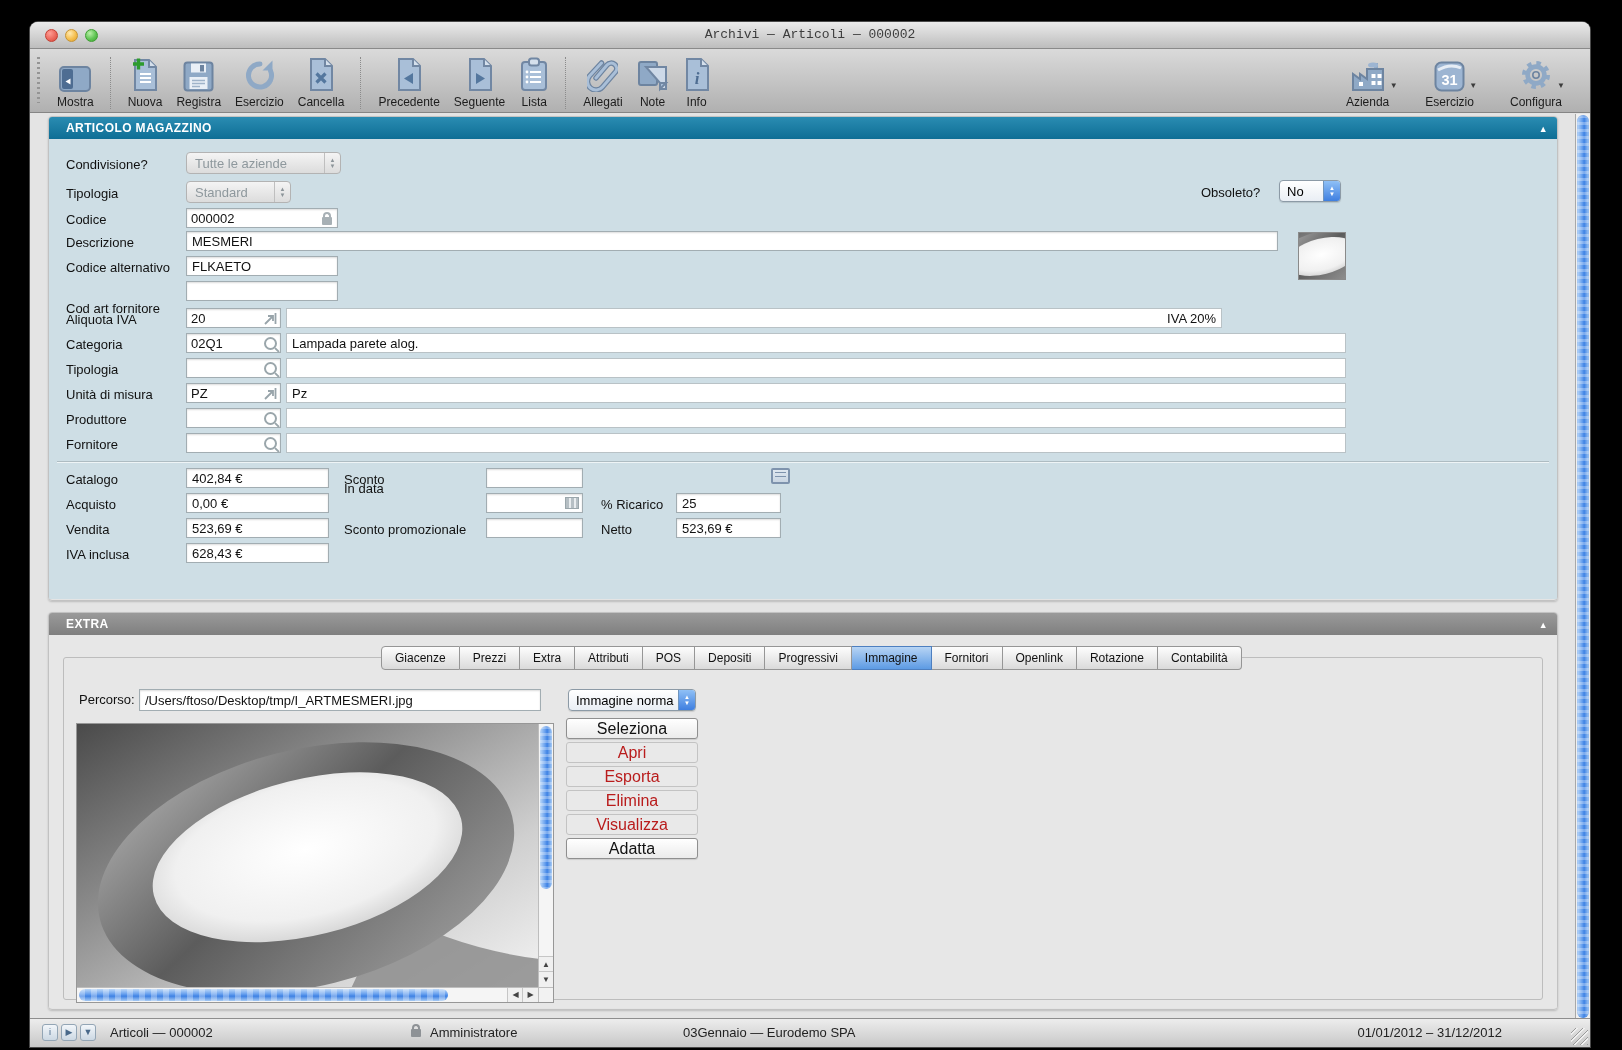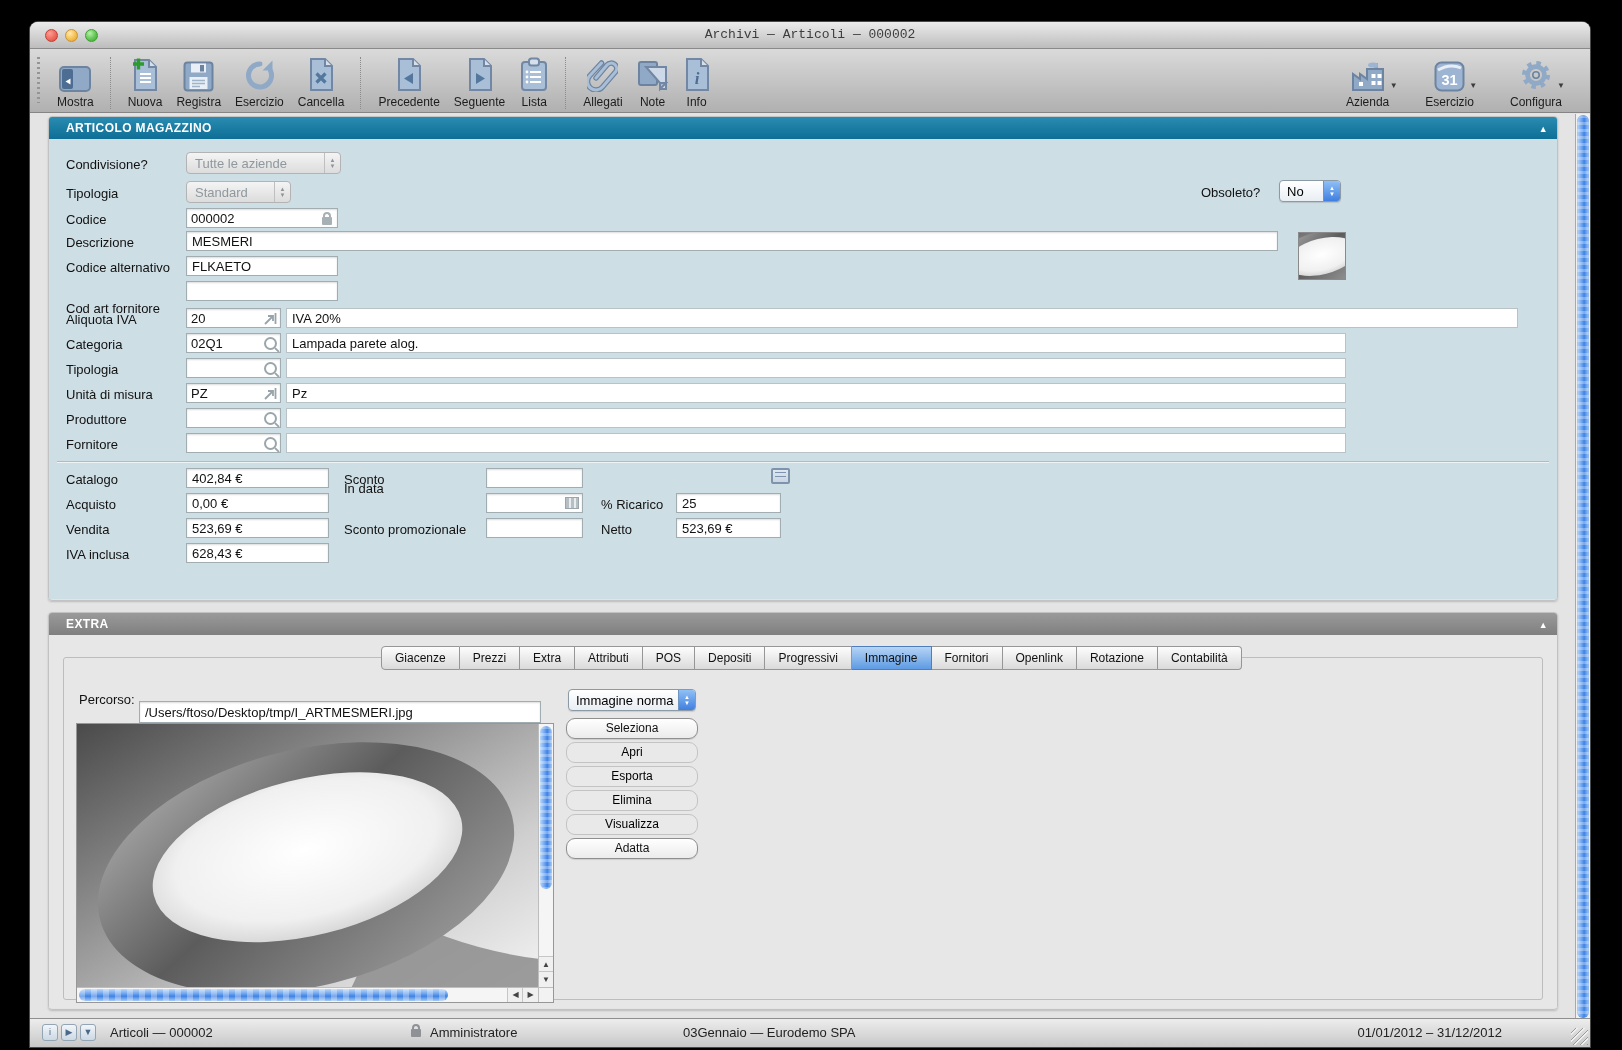--- a/index.html
+++ b/index.html
@@ -88,24 +88,24 @@
   .thumb{position:absolute;width:46px;height:46px;border:1px solid #8a8a8a;overflow:hidden;}
   
   .tabs{position:absolute;display:flex;padding-left:48px;}
   .tab{height:22px;line-height:22px;padding:0 13px;font-size:12px;color:#111;
     background:linear-gradient(#fdfdfd,#dadada);border:1px solid #969696;border-left:none;cursor:default;white-space:nowrap;}
   .tab:first-child{border-left:1px solid #969696;border-radius:4px 0 0 4px;}
   .tab:last-child{border-radius:0 4px 4px 0;}
   .tab.sel{background:linear-gradient(#b7d4f4,#5d9be4);border-color:#4d7fc0;}
   .groupbox{position:absolute;border:1px solid #bdbdbd;border-radius:3px;}
   
-  .btn{position:absolute;width:132px;height:21px;box-sizing:border-box;border:1px solid #8f8f8f;border-radius:9px;
-    background:linear-gradient(#ffffff,#ebebeb);font-size:12px;color:#111;text-align:center;line-height:19px;
+  .btn{position:absolute;width:132px;height:21px;box-sizing:border-box;border:1px solid #8f8f8f;border-radius:3px;
+    background:linear-gradient(#ffffff,#ebebeb);font-size:16px;color:#111;text-align:center;line-height:19px;
     box-shadow:0 1px 1px rgba(0,0,0,.12);}
-  .btn.dis{background:#e9e9e9;border-color:#c3c3c3;color:#000000;box-shadow:none;}
+  .btn.dis{background:#e9e9e9;border-color:#c3c3c3;color:#b91c1c;box-shadow:none;}
   
   .viewer{position:absolute;border:1px solid #979797;background:#fff;box-sizing:border-box;}
   .vimg{position:absolute;left:0;top:0;right:15px;bottom:15px;overflow:hidden;}
   .vimg svg{width:100%;height:100%;display:block;}
   .vsb{position:absolute;top:0;right:0;bottom:15px;width:15px;background:#f5f5f5;border-left:1px solid #bdbdbd;box-sizing:border-box;}
   .vsb-thumb{position:absolute;left:1px;right:1px;top:2px;height:62%;border-radius:6px;
     background:repeating-linear-gradient(180deg,rgba(255,255,255,.3) 0 3px,rgba(255,255,255,0) 3px 7px),
     linear-gradient(90deg,#bcd8f8,#67a0ee 42%,#3e82e4 60%,#a6caf4);}
   .sbtn{position:absolute;left:0;right:0;height:15px;border-top:1px solid #c6c6c6;text-align:center;
     font-size:8px;line-height:15px;color:#444;background:#f0f0f0;}
@@ -400,21 +400,21 @@
 
         <span class="lbl" style="top:171px;left:17px;">Aliquota IVA</span>
         <div class="lkbox" style="top:169px;left:137px;width:95px;">
           <input value="20" style="">
           <span class="icon-slot">
               <svg width="13" height="13" viewBox="0 0 13 13">
                 <path d="M1 12 L8 5 M4 4 h5 v5 M11.5 1 v11" stroke="#98a4aa" stroke-width="1.8" fill="none"></path>
               </svg>
             </span>
         </div>
-        <input class="fld flat" style="top: 169px; left: 237px; width: 1232px;" value="IVA 20%">
+        <input class="fld flat" style="top: 169px; left: 237px; width: 936px; text-align: right;" value="IVA 20%">
 
         <span class="lbl" style="top:196px;left:17px;">Categoria</span>
         <div class="lkbox" style="top:194px;left:137px;width:95px;">
           <input value="02Q1" style="">
           <span class="icon-slot">
               <span class="mag"></span>
             </span>
         </div>
         <input class="fld flat" style="top: 194px; left: 237px; width: 1060px;" value="Lampada parete alog.">
 
@@ -506,21 +506,21 @@
           <div class="tab">Depositi</div>
           <div class="tab">Progressivi</div>
           <div class="tab sel">Immagine</div>
           <div class="tab">Fornitori</div>
           <div class="tab">Openlink</div>
           <div class="tab">Rotazione</div>
           <div class="tab">Contabilità</div>
         </div>
 
         <span class="lbl" style="top:55px;left:30px;">Percorso:</span>
-        <input class="fld" style="top: 54px; left: 90px; width: 402px; height: 22px; margin-top: 12px;" value="/Users/ftoso/Desktop/tmp/I_ARTMESMERI.jpg">
+        <input class="fld" style="top: 54px; left: 90px; width: 402px; height: 22px;" value="/Users/ftoso/Desktop/tmp/I_ARTMESMERI.jpg">
 
         <div class="bsel" style="top:54px;left:519px;width:128px;">
           <span class="txt">Immagine norma</span>
           <span class="bstp"></span>
         </div>
 
         <div class="viewer" style="top:88px;left:27px;width:478px;height:280px;">
           <div class="vimg">
             <svg viewBox="0 0 460 280" preserveAspectRatio="xMidYMid slice">
               <rect x="0" y="0" width="460" height="280" fill="url(#lampbg)"></rect>

